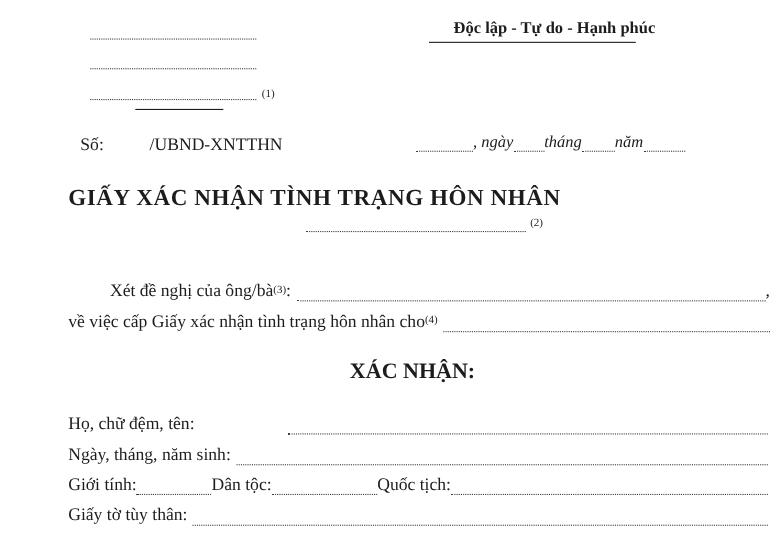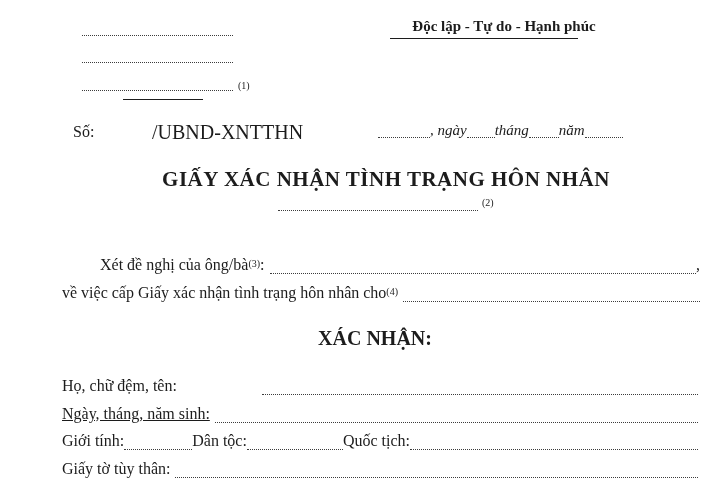--- a/index.html
+++ b/index.html
@@ -74,39 +74,38 @@
   
   .corner-line { left: 82px; width: 151px; }
   #corner-rule {
     left: 123px; top: 99px; width: 80px;
     border-bottom: 1.5px solid #1c1c1c; height: 0;
   }
   #corner-ref { left: 238px; top: 80px; font-size: 10px; }
 
   
   #so-label  { left: 73px;  top: 121px; font-size: 16px; line-height: 22px; }
-  #so-code   { left: 152px; top: 121px; font-size: 20px; line-height: 22px; }
+  #so-code   { left: 136px; top: 121px; font-size: 16px; line-height: 22px; }
   #date-line {
     left: 378px; top: 118px;
     font-style: italic;
     font-size: 15px;
     line-height: 25px;
     display: flex;
     align-items: flex-end;
     white-space: nowrap;
   }
   #date-line .dseg {
     border-bottom: 1px dotted #3c3c3c;
     margin-bottom: 5px;
   }
 
   
   #doc-title {
     left: 62px; top: 166px; width: 648px;
-    text-align: center;
     font-weight: bold;
     font-size: 21px;
     letter-spacing: 0.5px;
     line-height: 26px;
   }
   #title-blank {
     left: 278px; top: 196px;
     display: flex; align-items: flex-end;
     height: 18px;
   }
@@ -127,21 +126,21 @@
   #section-heading {
     left: 65px; top: 326px; width: 620px;
     text-align: center;
     font-weight: bold;
     font-size: 20px;
     line-height: 24px;
   }
 
   
   #field-name   { left: 62px; width: 636px; top: 372px; gap: 40px; }
-  #field-dob    { left: 62px; width: 636px; top: 400px; text-decoration: underline; }
+  #field-dob    { left: 62px; width: 636px; top: 400px; }
   #field-triple { left: 62px; width: 636px; top: 427px; }
   #field-iddoc  { left: 62px; width: 636px; top: 455px; text-align: right; }
   #field-triple .f1 { width: 68px; }
   #field-triple .f2 { width: 96px; }
 </style>
 </head>
 <body>
 
 <div id="page">
 

